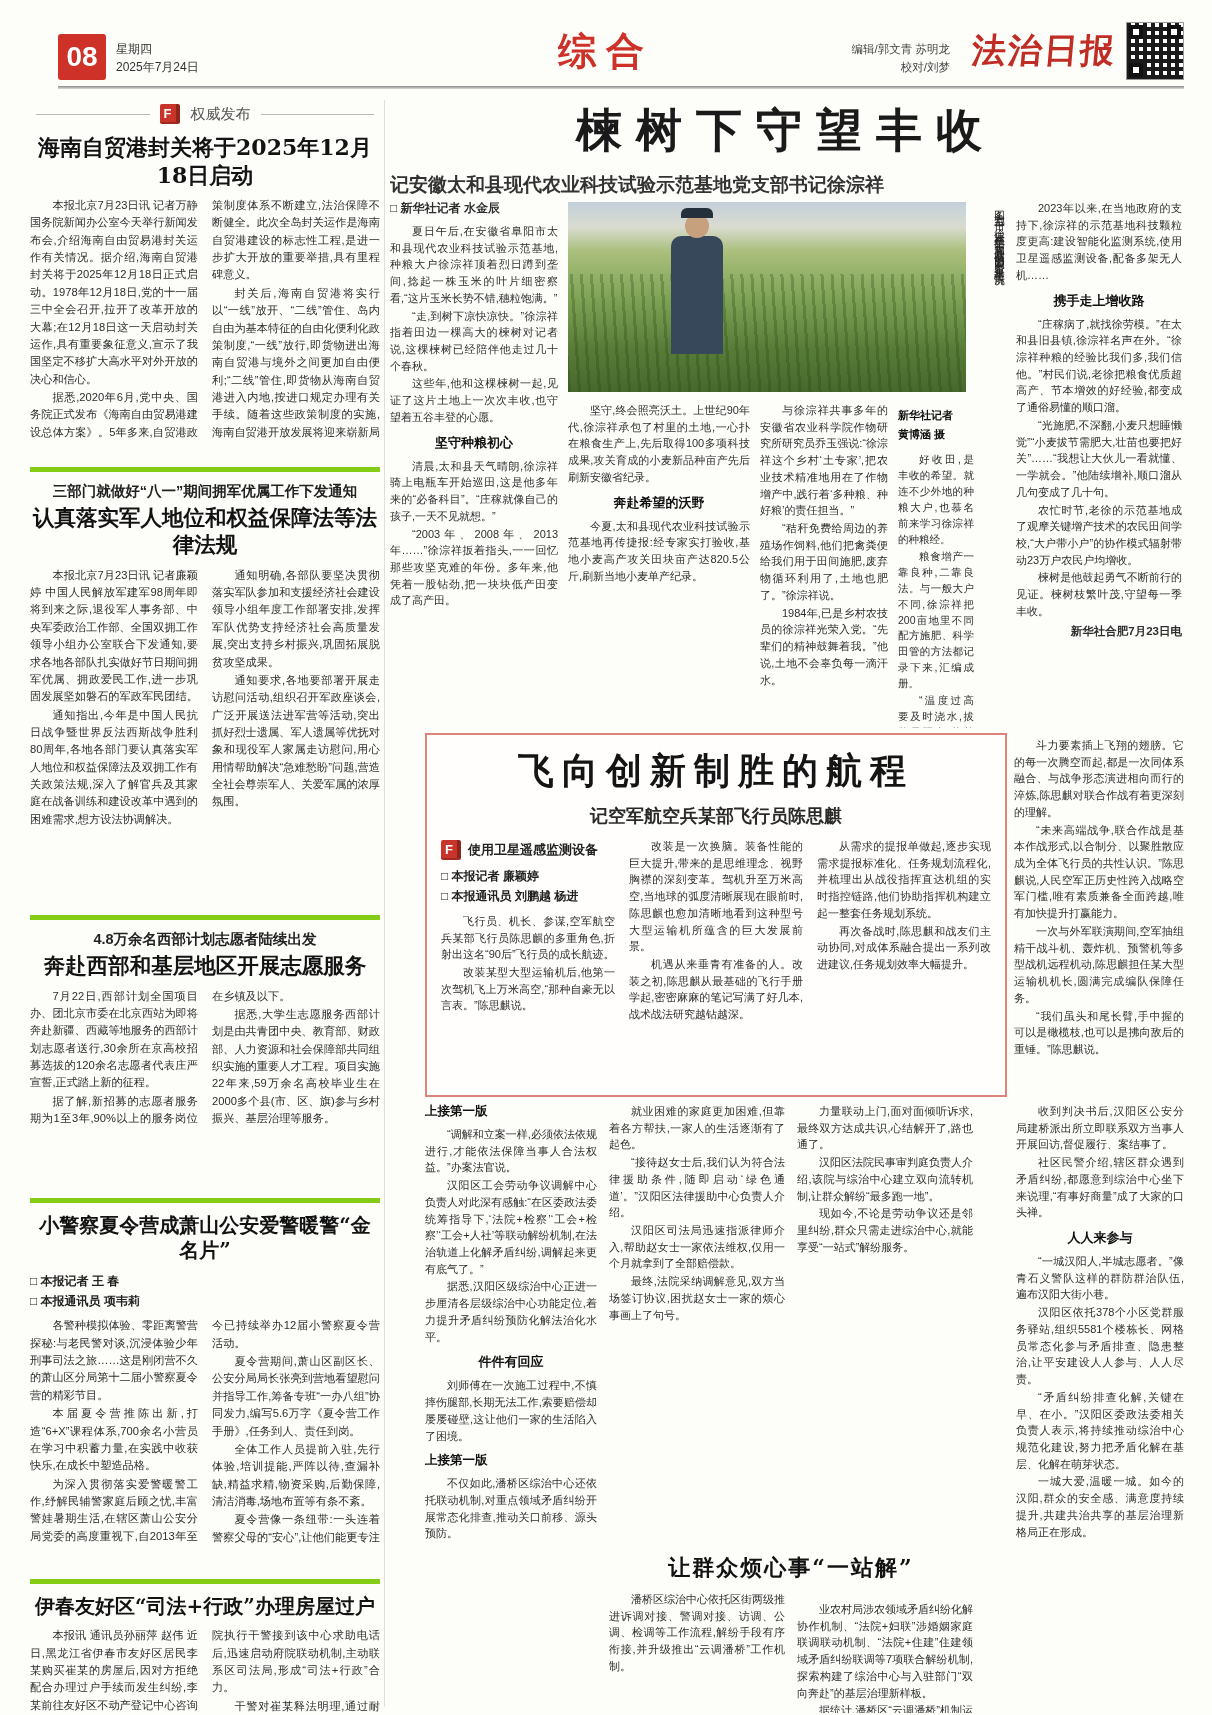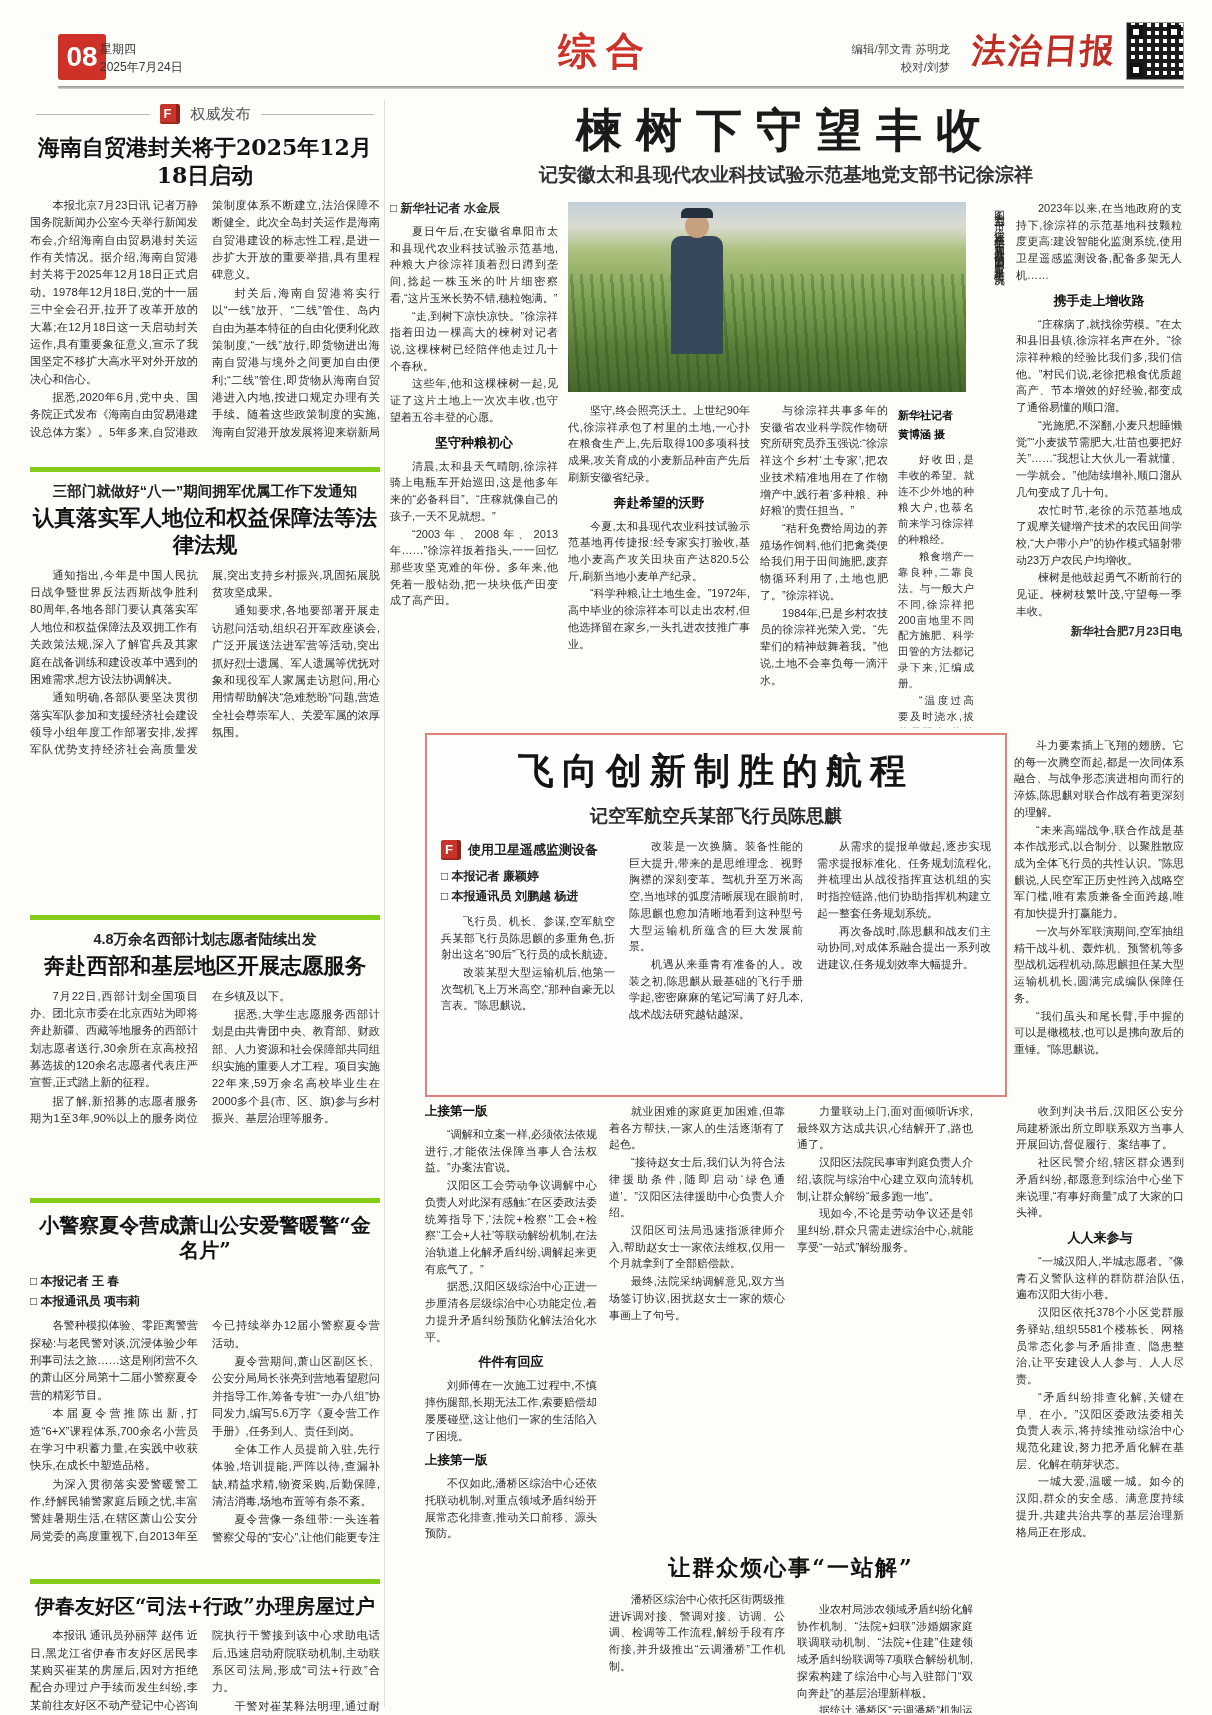--- a/index.html
+++ b/index.html
@@ -4,21 +4,21 @@
 <style>
   * { margin:0; padding:0; box-sizing:border-box; }
   html,body { background:#e8e8e4; }
   body { font-family:"Liberation Sans","DejaVu Sans",sans-serif; }
   .page { position:relative; width:1212px; height:1715px; margin:0 auto; background:#fdfdfa; color:#2e2e2e; overflow:hidden; }
 
   
   .hdr { position:absolute; left:0; top:0; width:100%; height:92px; }
   .pagenum { position:absolute; left:58px; top:34px; width:48px; height:46px; background:#ce3127; color:#fff;
              font-size:28px; font-weight:bold; display:flex; align-items:center; justify-content:center; border-radius:3px; }
-  .dateblk { position:absolute; left:100px; top:40px; font-size:12px; color:#333; line-height:1.5; }
+  .dateblk { position:absolute; left:116px; top:40px; font-size:12px; color:#333; line-height:1.5; }
   .section-title { position:absolute; left:50%; transform:translateX(-50%); top:26px; font-size:38px; font-weight:900;
                    color:#ce3127; letter-spacing:10px; font-family:"Liberation Sans",sans-serif; }
   .editors { position:absolute; right:262px; top:40px; text-align:right; font-size:11.5px; color:#444; line-height:1.6; }
   .masthead { position:absolute; right:96px; top:28px; font-size:34px; font-weight:900; color:#c02d24;
               font-family:"DejaVu Serif","Liberation Serif",serif; transform:skewX(-5deg); letter-spacing:2px; }
   .qr { position:absolute; right:28px; top:22px; width:58px; height:58px; border:1px solid #999;
         background-image:repeating-linear-gradient(0deg,#1b1b1b 0 4px,transparent 4px 8px),
                          repeating-linear-gradient(90deg,#1b1b1b 0 4px,#fff 4px 8px); }
   .qr i { position:absolute; width:14px; height:14px; background:#fff; border:4px solid #111; }
   .qr .e1{ left:2px; top:2px; } .qr .e2{ right:2px; top:2px; } .qr .e3{ left:2px; bottom:2px; }
@@ -45,21 +45,21 @@
   .rail-article + .rail-article { border-top:5px solid #84cc16; margin-top:12px; }
   .rail-kicker { text-align:center; font-size:14.5px; font-weight:bold; color:#222; margin-bottom:4px; }
   .rail-title { text-align:center; font-size:21.5px; font-weight:900; color:#131313; line-height:1.25; margin-bottom:8px; }
   .rail-body { column-count:2; column-gap:14px; font-size:11.2px; color:#2d2d2d; overflow:hidden; }
   .rail-body .para { line-height:1.55; }
   .h258{height:258px;} .h332{height:336px;} .h196{height:198px;} .h248{height:250px;} .h118{height:118px;}
 
   
   .main-art { position:absolute; left:390px; top:96px; width:792px; height:637px; overflow:hidden; }
   .main-title { text-align:center; font-size:46px; font-weight:900; color:#1a1a1a; letter-spacing:14px; margin-top:4px; }
-  .main-kicker { text-align:center; font-size:19px; color:#333; font-weight:bold; }
+  .main-kicker { text-align:left; font-size:19px; color:#333; margin-top:10px; font-weight:bold; }
   .main-byline { font-size:12px; font-weight:bold; margin-bottom:6px; }
   .mcol { position:absolute; font-size:11px; color:#2e2e2e; overflow:hidden; }
   .c1 { left:0; top:104px; width:168px; height:528px; }
   .c2 { left:178px; top:306px; width:182px; height:326px; }
   .c3 { left:370px; top:306px; width:128px; height:326px; }
   .c5 { left:626px; top:104px; width:166px; height:528px; }
   .photo { position:absolute; left:178px; top:106px; width:398px; height:190px; overflow:hidden;
            background:linear-gradient(180deg,#c3cfd9 0%,#dadcd1 13%,#aabf7c 26%,#7fa456 50%,#577b37 78%,#47682d 100%); }
   .photo .stalks { position:absolute; left:0; right:0; bottom:0; height:62%;
            background:repeating-linear-gradient(86deg,rgba(35,66,18,.28) 0 3px,transparent 3px 10px); }
@@ -132,20 +132,21 @@
           <p class="para">本报北京7月23日讯 记者万静 国务院新闻办公室今天举行新闻发布会,介绍海南自由贸易港封关运作有关情况。据介绍,海南自贸港封关将于2025年12月18日正式启动。1978年12月18日,党的十一届三中全会召开,拉开了改革开放的大幕;在12月18日这一天启动封关运作,具有重要象征意义,宣示了我国坚定不移扩大高水平对外开放的决心和信心。</p>
           <p class="para">据悉,2020年6月,党中央、国务院正式发布《海南自由贸易港建设总体方案》。5年多来,自贸港政策制度体系不断建立,法治保障不断健全。此次全岛封关运作是海南自贸港建设的标志性工程,是进一步扩大开放的重要举措,具有里程碑意义。</p>
           <p class="para">封关后,海南自贸港将实行以“一线”放开、“二线”管住、岛内自由为基本特征的自由化便利化政策制度,“一线”放行,即货物进出海南自贸港与境外之间更加自由便利;“二线”管住,即货物从海南自贸港进入内地,按进口规定办理有关手续。随着这些政策制度的实施,海南自贸港开放发展将迎来崭新局面,为全国改革开放大局作出更大贡献。</p>
         </div>
     </div>
 
     <div class="rail-article">
       <div class="rail-kicker">三部门就做好“八一”期间拥军优属工作下发通知</div>
       <div class="rail-title serif">认真落实军人地位和权益保障法等法律法规</div>
       <div class="rail-body h332">
+          <p class="para">本报北京7月23日讯 记者廉颖婷 中国人民解放军建军98周年即将到来之际,退役军人事务部、中央军委政治工作部、全国双拥工作领导小组办公室联合下发通知,要求各地各部队扎实做好节日期间拥军优属、拥政爱民工作,进一步巩固发展坚如磐石的军政军民团结。</p>
           <p class="para">通知指出,今年是中国人民抗日战争暨世界反法西斯战争胜利80周年,各地各部门要认真落实军人地位和权益保障法及双拥工作有关政策法规,深入了解官兵及其家庭在战备训练和建设改革中遇到的困难需求,想方设法协调解决。</p>
           <p class="para">通知明确,各部队要坚决贯彻落实军队参加和支援经济社会建设领导小组年度工作部署安排,发挥军队优势支持经济社会高质量发展,突出支持乡村振兴,巩固拓展脱贫攻坚成果。</p>
           <p class="para">通知要求,各地要部署开展走访慰问活动,组织召开军政座谈会,广泛开展送法进军营等活动,突出抓好烈士遗属、军人遗属等优抚对象和现役军人家属走访慰问,用心用情帮助解决“急难愁盼”问题,营造全社会尊崇军人、关爱军属的浓厚氛围。</p>
         </div>
     </div>
 
     <div class="rail-article">
       <div class="rail-kicker">4.8万余名西部计划志愿者陆续出发</div>
       <div class="rail-title serif">奔赴西部和基层地区开展志愿服务</div>
       <div class="rail-body h196">
@@ -208,21 +209,20 @@
       <div>黄博涵 摄</div>
     </div>
 
     <div class="mcol c2">
       <div>
           <p class="para">坚守,终会照亮沃土。上世纪90年代,徐淙祥承包了村里的土地,一心扑在粮食生产上,先后取得100多项科技成果,攻关育成的小麦新品种亩产先后刷新安徽省纪录。</p>
         </div>
       <div class="subhead">奔赴希望的沃野</div>
       <div>
           <p class="para">今夏,太和县现代农业科技试验示范基地再传捷报:经专家实打验收,基地小麦高产攻关田块亩产达820.5公斤,刷新当地小麦单产纪录。</p>
-          <p class="para">“科学种粮,让土地生金。”1972年,高中毕业的徐淙祥本可以走出农村,但他选择留在家乡,一头扎进农技推广事业。</p>
         </div>
     </div>
 
     <div class="mcol c3">
       <div>
           <p class="para">与徐淙祥共事多年的安徽省农业科学院作物研究所研究员乔玉强说:“徐淙祥这个乡村‘土专家’,把农业技术精准地用在了作物增产中,践行着‘多种粮、种好粮’的责任担当。”</p>
           <p class="para">“秸秆免费给周边的养殖场作饲料,他们把禽粪便给我们用于田间施肥,废弃物循环利用了,土地也肥了。”徐淙祥说。</p>
           <p class="para">1984年,已是乡村农技员的徐淙祥光荣入党。“先辈们的精神鼓舞着我。”他说,土地不会辜负每一滴汗水。</p>
         </div>
     </div>

